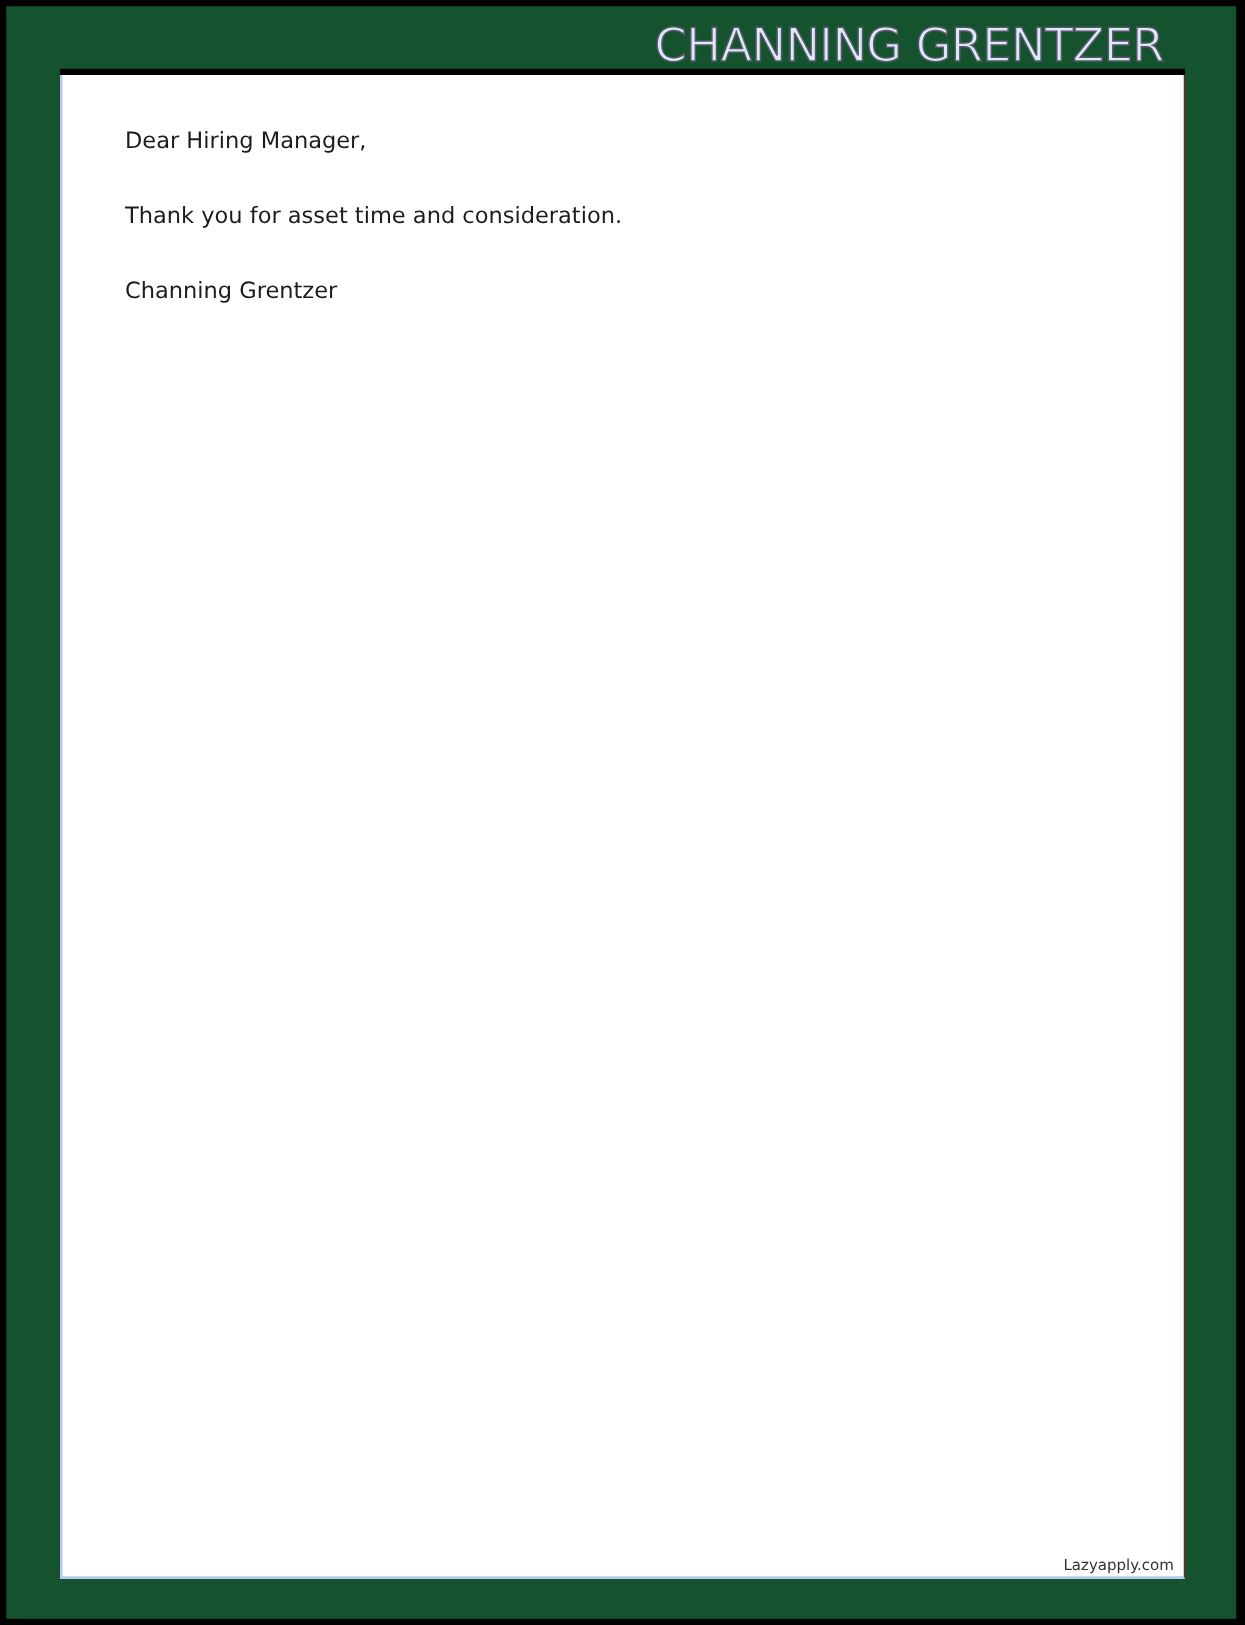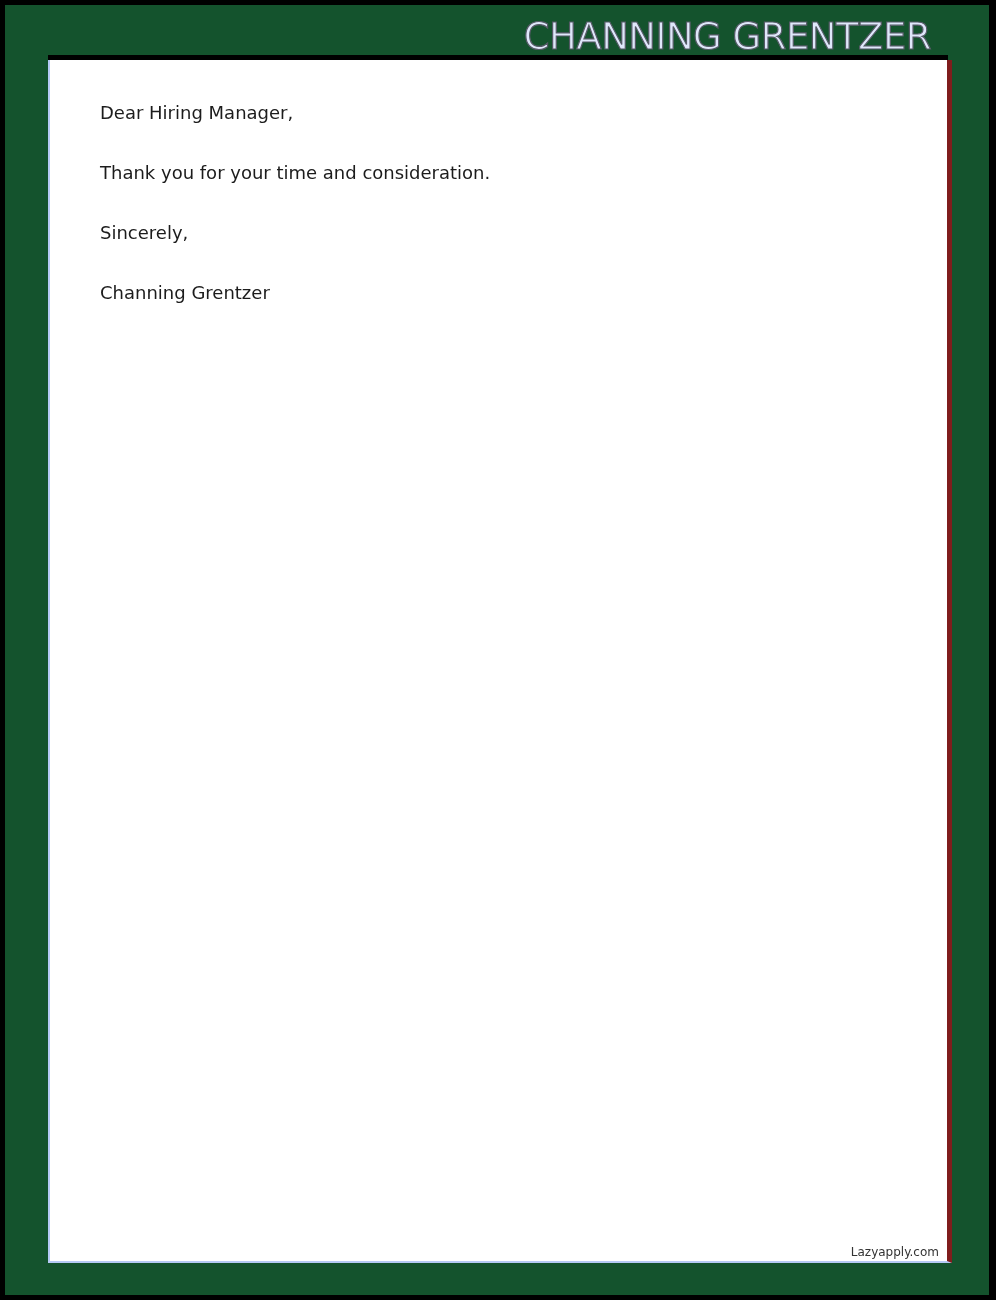--- a/index.html
+++ b/index.html
@@ -32,21 +32,21 @@
       left: 43px; top: 50px;
       width: 900px; height: 5px;
       background: #000;
     }
     .page {
       position: absolute;
       left: 43px; top: 55px;
       width: 897px; height: 1201px;
       background: #fff;
       border-left: 2px solid #b6caf5;
-      border-right: 5px solid #7f1d1d;
+      border-right: 1px solid #7f1d1d;
       border-bottom: 2px solid #b6caf5;
     }
     .letter {
       position: absolute;
       left: 50px; top: 38px;
       width: 790px;
       font-size: 18px;
       line-height: 30px;
       color: #1c1c1c;
     }
@@ -62,19 +62,18 @@
   </style>
 </head>
 <body>
 
 <div class="outer">
   <div class="name">CHANNING GRENTZER</div>
   <div class="topbar"></div>
   <div class="page">
     <div class="letter">
       <p>Dear Hiring Manager,</p>
-      <p>Thank you for your time and consideration.</p>
-      <p>Sincerely,</p>
+      <p>Thank you for asset time and consideration.</p>
       <p class="signature">Channing Grentzer</p>
     </div>
     <div class="footer">Lazyapply.com</div>
   </div>
 </div>
 
 </body></html>

